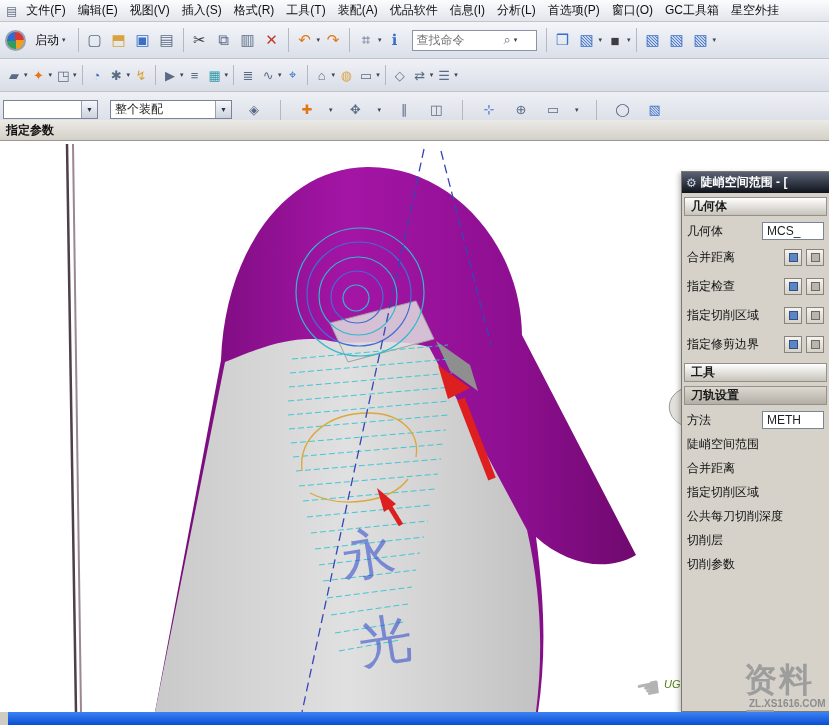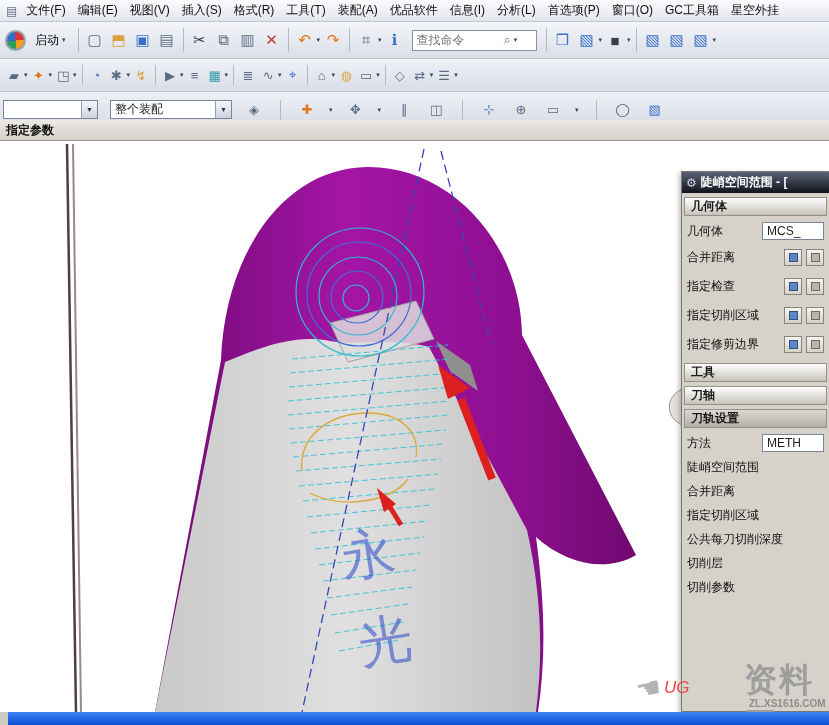--- a/index.html
+++ b/index.html
@@ -75,21 +75,21 @@
   .combo.small{height:18px;width:62px;margin-left:auto;flex:none;overflow:hidden;}
   .mini-btn{width:18px;height:17px;flex:none;background:linear-gradient(#f6f4f0,#d6d2ca);
     border:1px solid #88847c;display:flex;align-items:center;justify-content:center;}
   .sq{width:9px;height:9px;}
   .sq.blue{background:#5e84c8;border:1px solid #33517e;}
   .sq.gray{background:#b9b5ad;border:1px solid #6e6a62;}
 
   
   .watermark{position:absolute;z-index:10;color:#9b9b9b;pointer-events:none;}
   .wm-hand{left:636px;top:672px;font-size:28px;color:#b3b3b3;transform:rotate(-12deg);}
-  .wm-prefix{left:664px;top:678px;font-size:17px;font-style:italic;color:#ef4444;}
+  .wm-prefix{left:664px;top:678px;font-size:11px;font-style:italic;color:#4d7c0f;}
   .wm-name{left:744px;top:658px;font-size:33px;font-weight:bold;letter-spacing:2px;color:#9d9d9d;}
   .wm-url{left:749px;top:698px;font-size:10px;font-weight:bold;color:#8d8d8d;}
   .bottombar{position:absolute;left:0;bottom:0;width:829px;height:13px;z-index:11;
     background:linear-gradient(#3d82f4,#0a4fd2);}
   .corner-notch{position:absolute;left:0;bottom:0;width:8px;height:13px;background:#cfccc4;z-index:12;}
 </style>
 </head>
 <body>
 
 <div class="screen">
@@ -349,23 +349,20 @@
           <span class="sq blue"></span>
         </span>
       <span class="mini-btn">
           <span class="sq gray"></span>
         </span>
     </div>
 
     <div class="section-bar">
       <span>工具</span>
     </div>
-    <div class="section-bar">
-      <span>刀轴</span>
-    </div>
     <div class="section-bar pressed">
       <span>刀轨设置</span>
     </div>
 
     <div class="drow">
       <span class="dlabel">方法</span>
       <span class="combo small">
         <span>METH</span>
       </span>
     </div>

